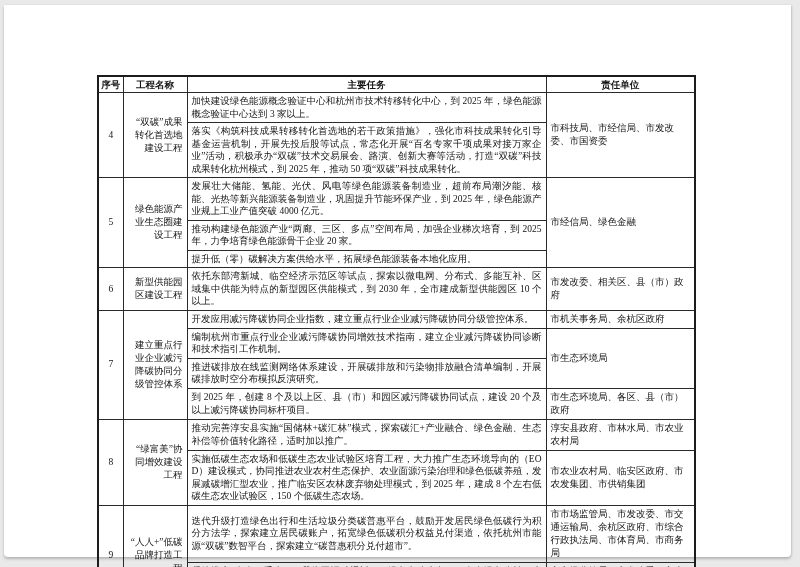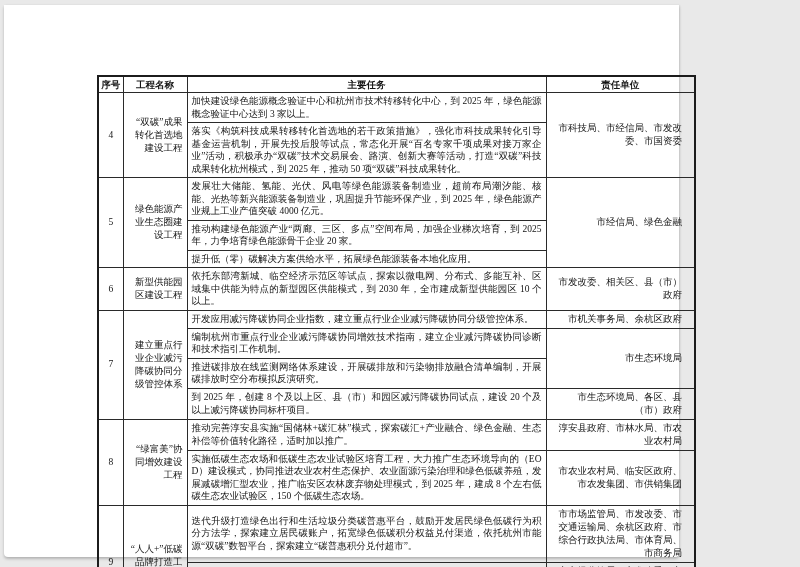--- a/index.html
+++ b/index.html
@@ -6,21 +6,21 @@
   body{
     width:800px;height:567px;
     background:#e9e9e9;
     overflow:hidden;
     position:relative;
     font-family:"Liberation Serif","DejaVu Serif",serif;
   }
   .paper{
     position:absolute;
     left:4px;top:5px;
-    width:675px;height:552px;
+    width:787px;height:552px;
     background:#ffffff;
     border-radius:0 0 4px 4px;
     box-shadow:0 2px 3px rgba(0,0,0,0.22), 1px 0 2px rgba(0,0,0,0.08);
   }
   table.doc-table{
     position:absolute;
     left:93px;top:70px;
     width:597px;
     table-layout:fixed;
     border-collapse:collapse;
@@ -38,21 +38,21 @@
     font-weight:bold;
     text-align:center;
     height:13px;
     padding:1px 2px;
     line-height:12px;
   }
   .doc-table td{line-height:12.5px;}
   td.cell-no{text-align:center;}
   td.cell-name{text-align:right;padding:2px 4px;line-height:13px;}
   td.cell-task{text-align:justify;text-justify:inter-character;padding:2px 4px;margin-left:12px;}
-  td.cell-resp{text-align:right;padding:2px 12px;line-height:13px;}
+  td.cell-resp{text-align:left;padding:2px 4px;line-height:13px;}
 </style>
 </head>
 <body>
 
 <div class="paper">
   <table class="doc-table">
     <colgroup>
       <col style="width:25px">
       <col style="width:64px">
       <col style="width:359px">

